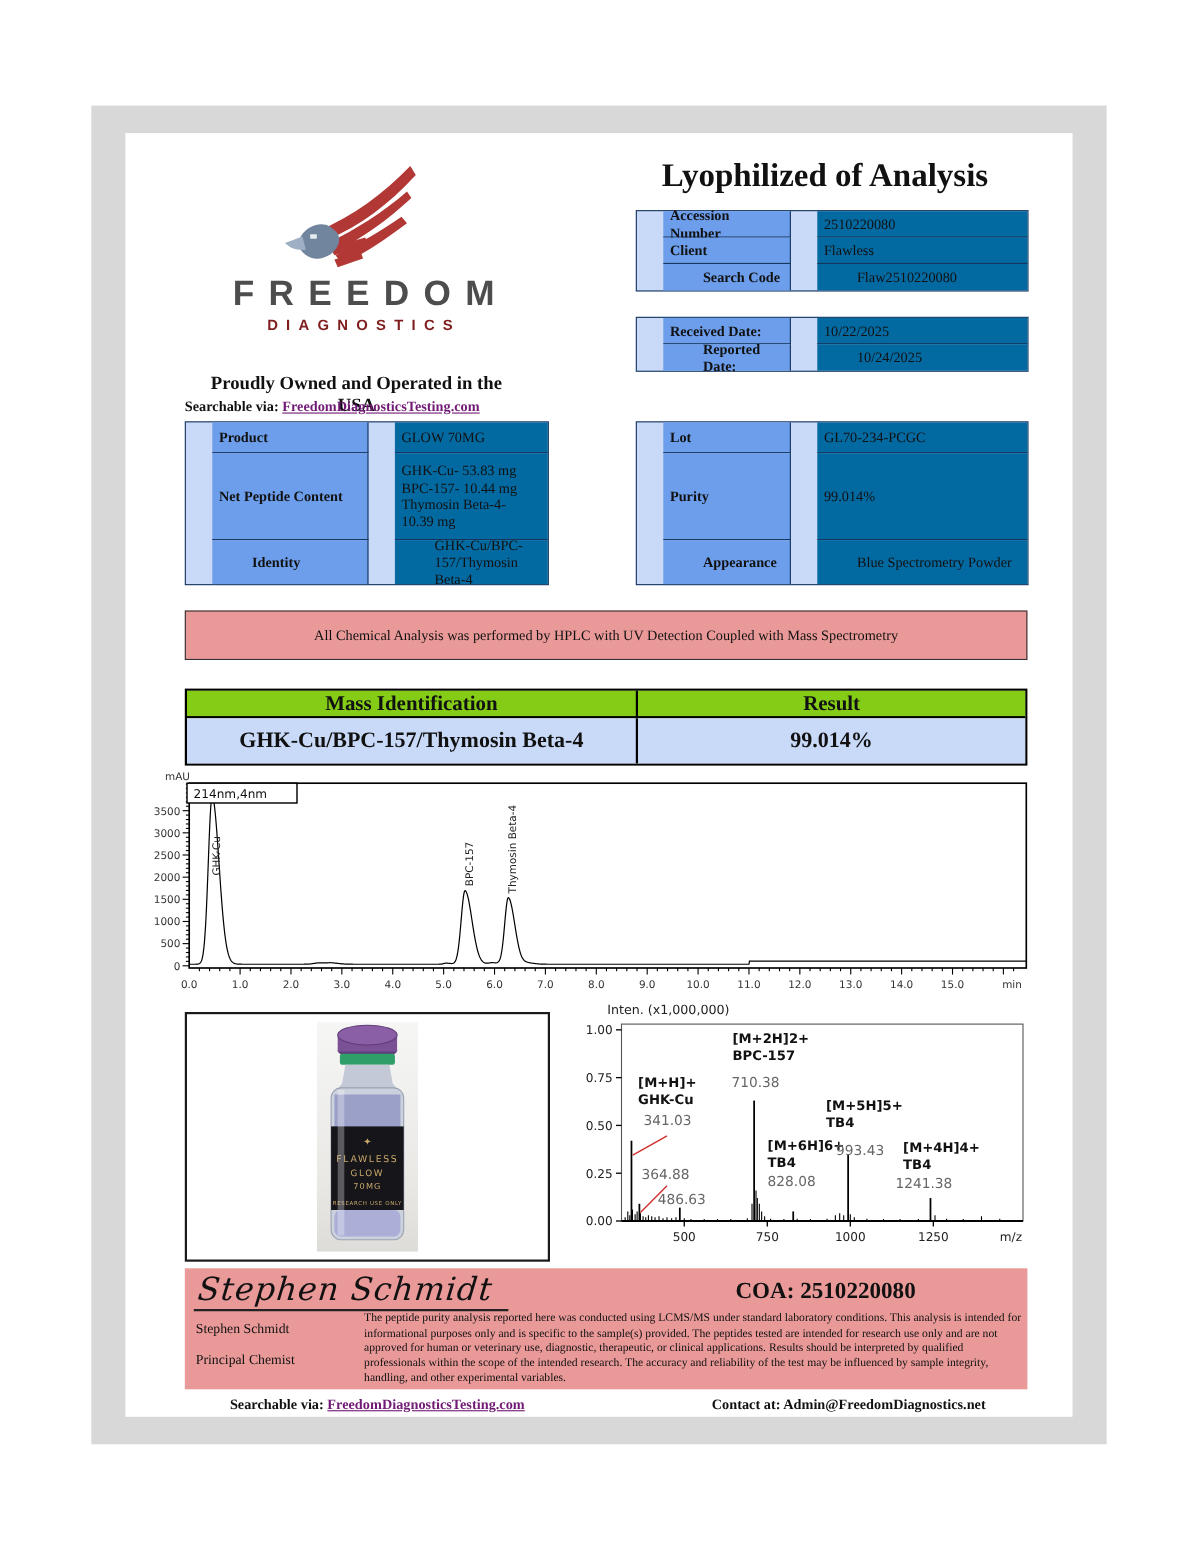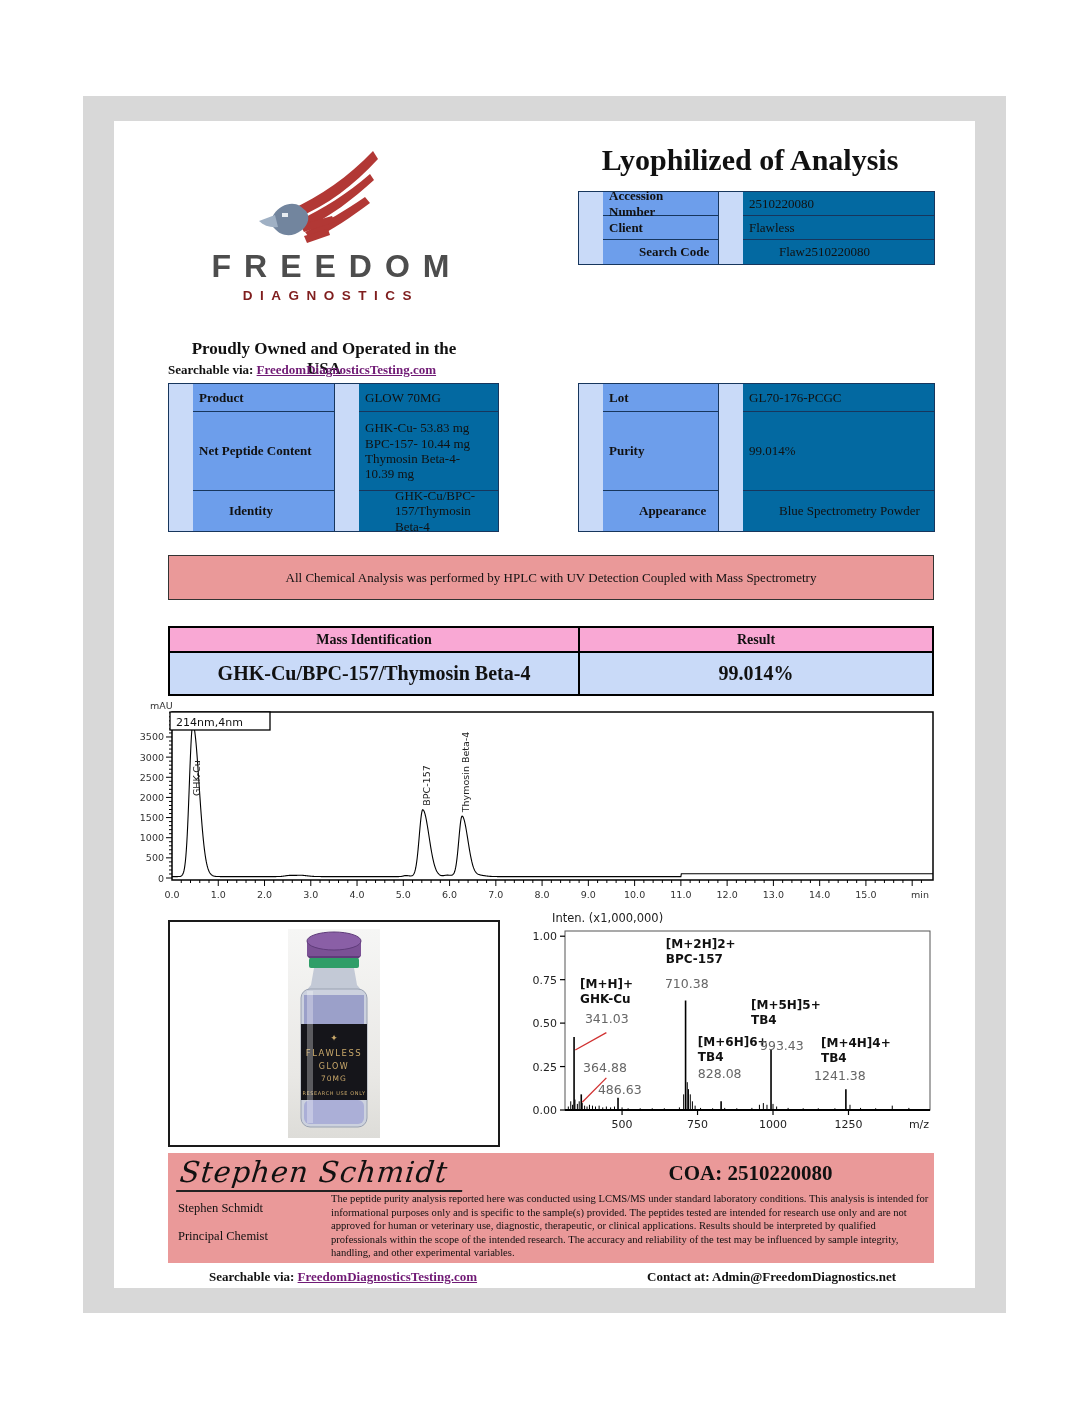--- a/index.html
+++ b/index.html
@@ -38,21 +38,21 @@
   .banner{left:54px;top:434px;width:766px;height:45px;background:#ea9999;border:1.5px solid #333;
     box-sizing:border-box;display:flex;align-items:center;justify-content:center;
     font-weight:normal;font-size:13px;}
 
   .mass-tbl{left:54px;top:505px;width:766px;display:grid;grid-template-columns:410px 1fr;
     grid-template-rows:25px 41px;border:2px solid #000;box-sizing:border-box;background:#fff;}
   .mass-tbl .cell{box-sizing:border-box;display:flex;align-items:center;justify-content:center;
     border-right:2px solid #000;border-bottom:2px solid #000;}
   .mass-tbl .cell.lc{border-right:none;}
   .mass-tbl .cell.lr{border-bottom:none;}
-  .mass-tbl .hd{font-weight:bold;font-size:14px;background:#f9a8d4;}
+  .mass-tbl .hd{font-weight:bold;font-size:19px;background:#84cc16;}
   .mass-tbl .dv{font-weight:bold;font-size:20px;background:#c9daf8;}
 
   .chrom-wrap{left:31px;top:580px;width:790px;height:204px;}
   .vial-box{left:54px;top:799px;width:332px;height:227px;border:2px solid #1a1a1a;box-sizing:border-box;
     background:#fff;display:flex;align-items:center;justify-content:center;}
   .spec-wrap{left:400px;top:785px;width:430px;height:242px;}
 
   .sig-block{left:54px;top:1032px;width:766px;height:110px;background:#ea9999;}
   .sig-script{position:absolute;left:10px;top:2px;font-family:"DejaVu Serif",serif;font-style:italic;
     font-size:29px;letter-spacing:1px;border-bottom:2px solid #222;padding:0 16px 1px 2px;
@@ -94,35 +94,41 @@
 
   <div class="abs tbl info-tbl">
     <div class="cell th">Accession Number</div>
     <div class="cell td lc">2510220080</div>
     <div class="cell th">Client</div>
     <div class="cell td lc">Flawless</div>
     <div class="cell th lr">Search Code</div>
     <div class="cell td lc lr">Flaw2510220080</div>
   </div>
 
+  <div class="abs tbl date-tbl">
+    <div class="cell th">Received Date:</div>
+    <div class="cell td lc">10/22/2025</div>
+    <div class="cell th lr">Reported Date:</div>
+    <div class="cell td lc lr">10/24/2025</div>
+  </div>
 
   <div class="abs tbl prod-tbl">
     <div class="cell th">Product</div>
     <div class="cell td lc">GLOW 70MG</div>
     <div class="cell th">Net Peptide Content</div>
     <div class="cell td lc">GHK-Cu- 53.83 mg
 BPC-157- 10.44 mg
 Thymosin Beta-4- 10.39 mg</div>
     <div class="cell th lr">Identity</div>
     <div class="cell td lc lr">GHK-Cu/BPC-157/Thymosin Beta-4</div>
   </div>
 
   <div class="abs tbl lot-tbl">
     <div class="cell th">Lot</div>
-    <div class="cell td lc">GL70-176-PCGC</div>
+    <div class="cell td lc">GL70-234-PCGC</div>
     <div class="cell th">Purity</div>
     <div class="cell td lc">99.014%</div>
     <div class="cell th lr">Appearance</div>
     <div class="cell td lc lr">Blue Spectrometry Powder</div>
   </div>
 
   <div class="abs banner">All Chemical Analysis was performed by HPLC with UV Detection Coupled with Mass Spectrometry</div>
 
   <div class="abs mass-tbl">
     <div class="cell hd">Mass Identification</div>

